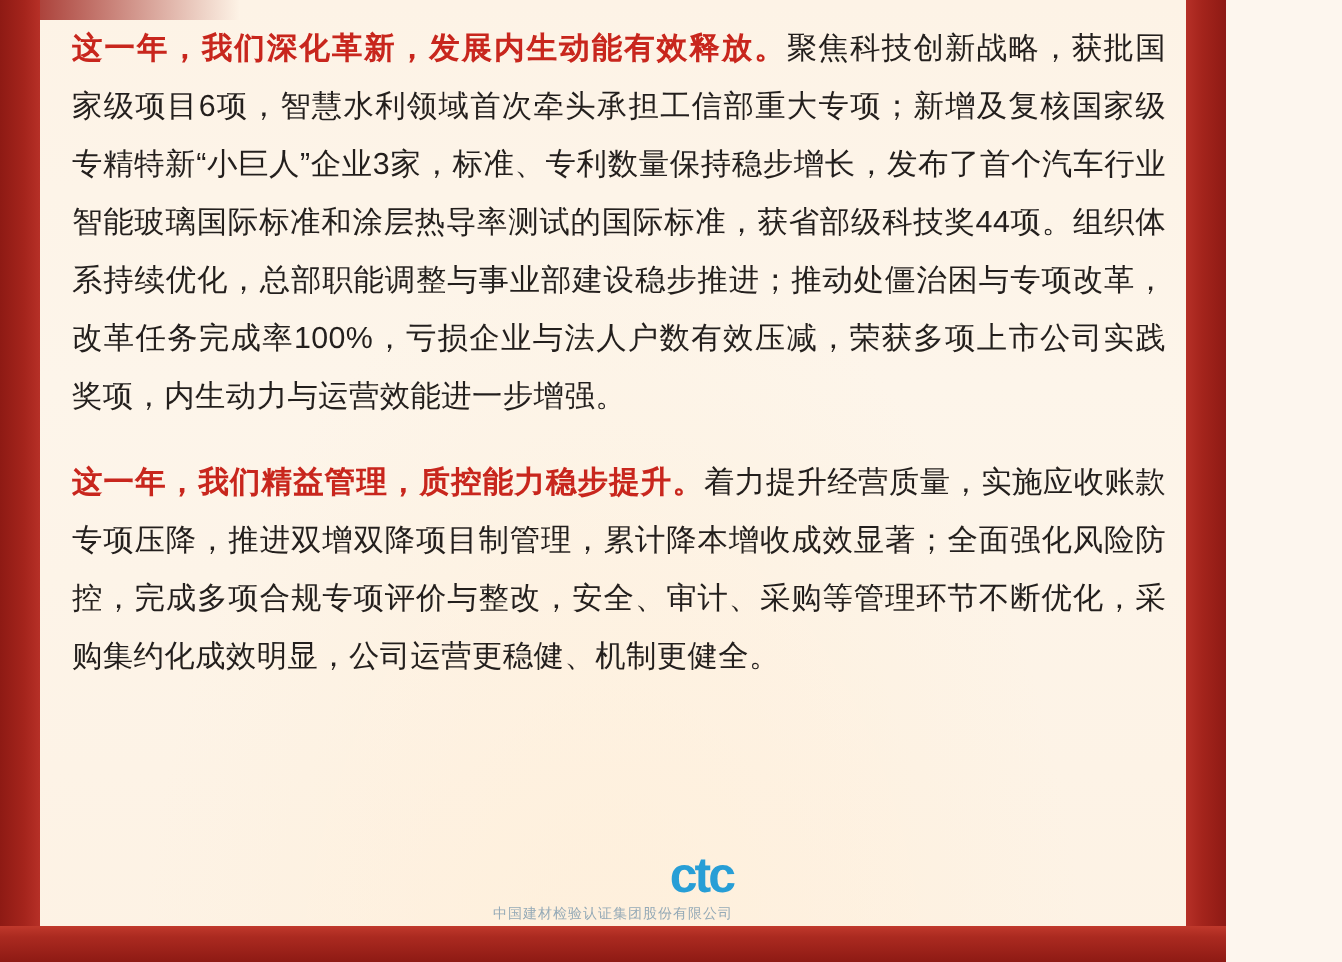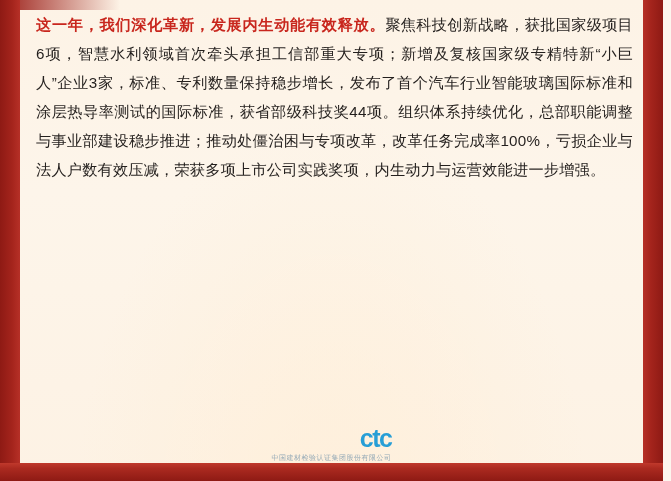--- a/index.html
+++ b/index.html
@@ -8,21 +8,21 @@
   }
   body {
     width: 671px;
     height: 481px;
     overflow: hidden;
     font-family: "Liberation Sans", sans-serif;
     background: #fdf6ee;
   }
   .page {
     position: relative;
-    width: 663px;
+    width: 613px;
     height: 481px;
     box-sizing: border-box;
     background:
       radial-gradient(ellipse at 50% 110%, rgba(255,238,215,0.75) 0%, rgba(255,238,215,0) 55%),
       linear-gradient(180deg, #fdf3e6 0%, #fdf5ea 40%, #fdf2e4 100%);
     overflow: hidden;
   }
   
   .band-left, .band-right {
     position: absolute;
@@ -105,20 +105,23 @@
   <div class="band-left"></div>
   <div class="band-right"></div>
   <div class="band-bottom"></div>
 
   <div class="content">
 
     <p class="para">
       <span class="lead">这一年，我们深化革新，发展内生动能有效释放。</span><span>聚焦科技创新战略，获批国家级项目6项，智慧水利领域首次牵头承担工信部重大专项；新增及复核国家级专精特新“小巨人”企业3家，标准、专利数量保持稳步增长，发布了首个汽车行业智能玻璃国际标准和涂层热导率测试的国际标准，获省部级科技奖44项。组织体系持续优化，总部职能调整与事业部建设稳步推进；推动处僵治困与专项改革，改革任务完成率100%，亏损企业与法人户数有效压减，荣获多项上市公司实践奖项，内生动力与运营效能进一步增强。</span>
     </p>
 
+    <p class="para">
+      <span class="lead">这一年，我们精益管理，质控能力稳步提升。</span><span>着力提升经营质量，实施应收账款专项压降，推进双增双降项目制管理，累计降本增收成效显著；全面强化风险防控，完成多项合规专项评价与整改，安全、审计、采购等管理环节不断优化，采购集约化成效明显，公司运营更稳健、机制更健全。</span>
+    </p>
 
 
   </div>
 
   <div class="watermark">
     <div class="wm-logo">ctc</div>
     <div class="wm-sub">中国建材检验认证集团股份有限公司</div>
   </div>
 </div>
 

